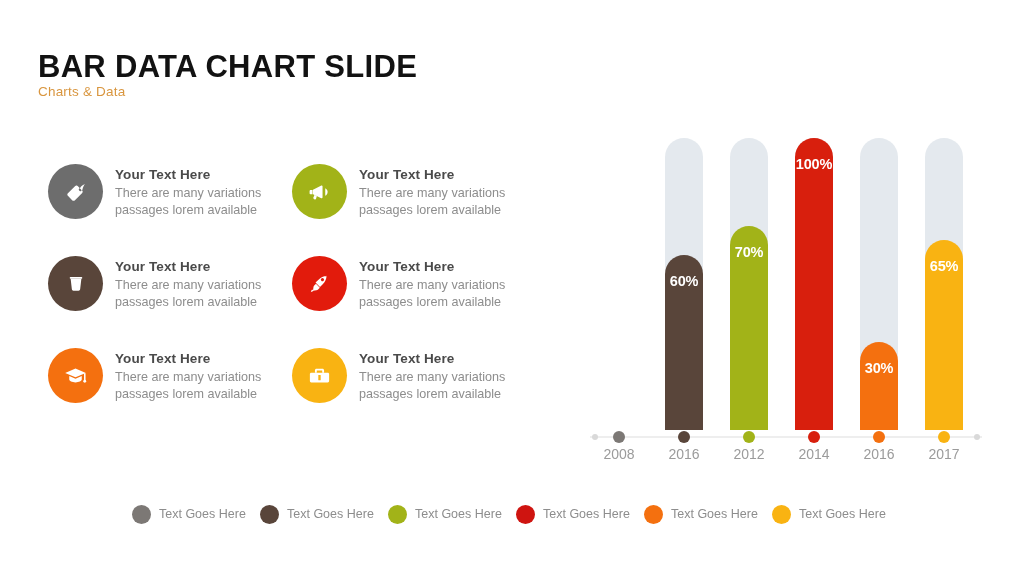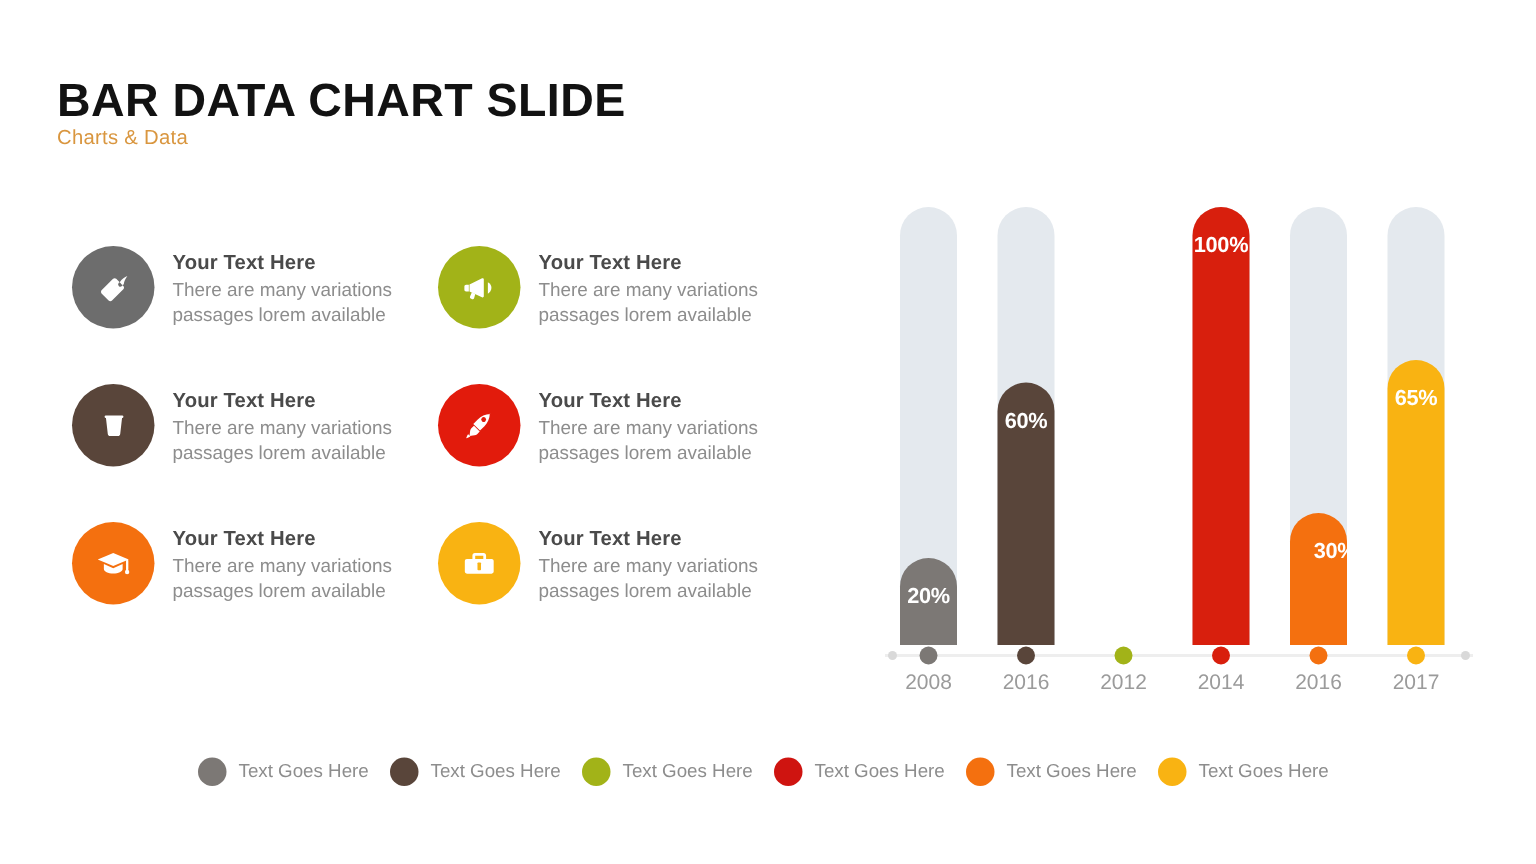--- a/index.html
+++ b/index.html
@@ -230,39 +230,39 @@
           <div class="f-title">Your Text Here</div>
           <div class="f-body">
             <div>There are many variations</div>
             <div>passages lorem available</div>
           </div>
         </div>
       </div>
     </div>
 
   <div id="chart">
-      <div class="bar-col" style="left: 10px;">
-        <div class="bar-track" style="background: rgb(228, 233, 238);"></div>
-        <div class="bar-fill" style="height: 58.4px; background: rgb(124, 120, 117);"></div>
-        <div class="bar-val" style="bottom: 24.4px;">20%</div>
-      </div>
       <div class="bar-col" style="left: 75px;">
         <div class="bar-track" style="background: rgb(228, 233, 238);"></div>
         <div class="bar-fill" style="height: 175.2px; background: rgb(89, 69, 58);"></div>
         <div class="bar-val" style="bottom: 141.2px;">60%</div>
       </div>
+      <div class="bar-col" style="left: 140px;">
+        <div class="bar-track" style="background: rgb(228, 233, 238);"></div>
+        <div class="bar-fill" style="height: 204.4px; background: rgb(162, 179, 24);"></div>
+        <div class="bar-val" style="bottom: 170.4px;">70%</div>
+      </div>
       <div class="bar-col" style="left: 205px;">
         <div class="bar-track" style="background: rgb(228, 233, 238);"></div>
         <div class="bar-fill" style="height: 292px; background: rgb(216, 31, 13);"></div>
         <div class="bar-val" style="bottom: 258px;">100%</div>
       </div>
       <div class="bar-col" style="left: 270px;">
         <div class="bar-track" style="background: rgb(228, 233, 238);"></div>
         <div class="bar-fill" style="height: 87.6px; background: rgb(244, 112, 15);"></div>
-        <div class="bar-val" style="bottom: 53.6px; margin-left: 11px;">30%</div>
+        <div class="bar-val" style="bottom: 53.6px;">30%</div>
       </div>
       <div class="bar-col" style="left: 335px;">
         <div class="bar-track" style="background: rgb(228, 233, 238);"></div>
         <div class="bar-fill" style="height: 189.8px; background: rgb(249, 179, 18);"></div>
         <div class="bar-val" style="bottom: 155.8px;">65%</div>
       </div>
     </div>
 
   <div id="axis">
     <div id="axis-line"></div>

